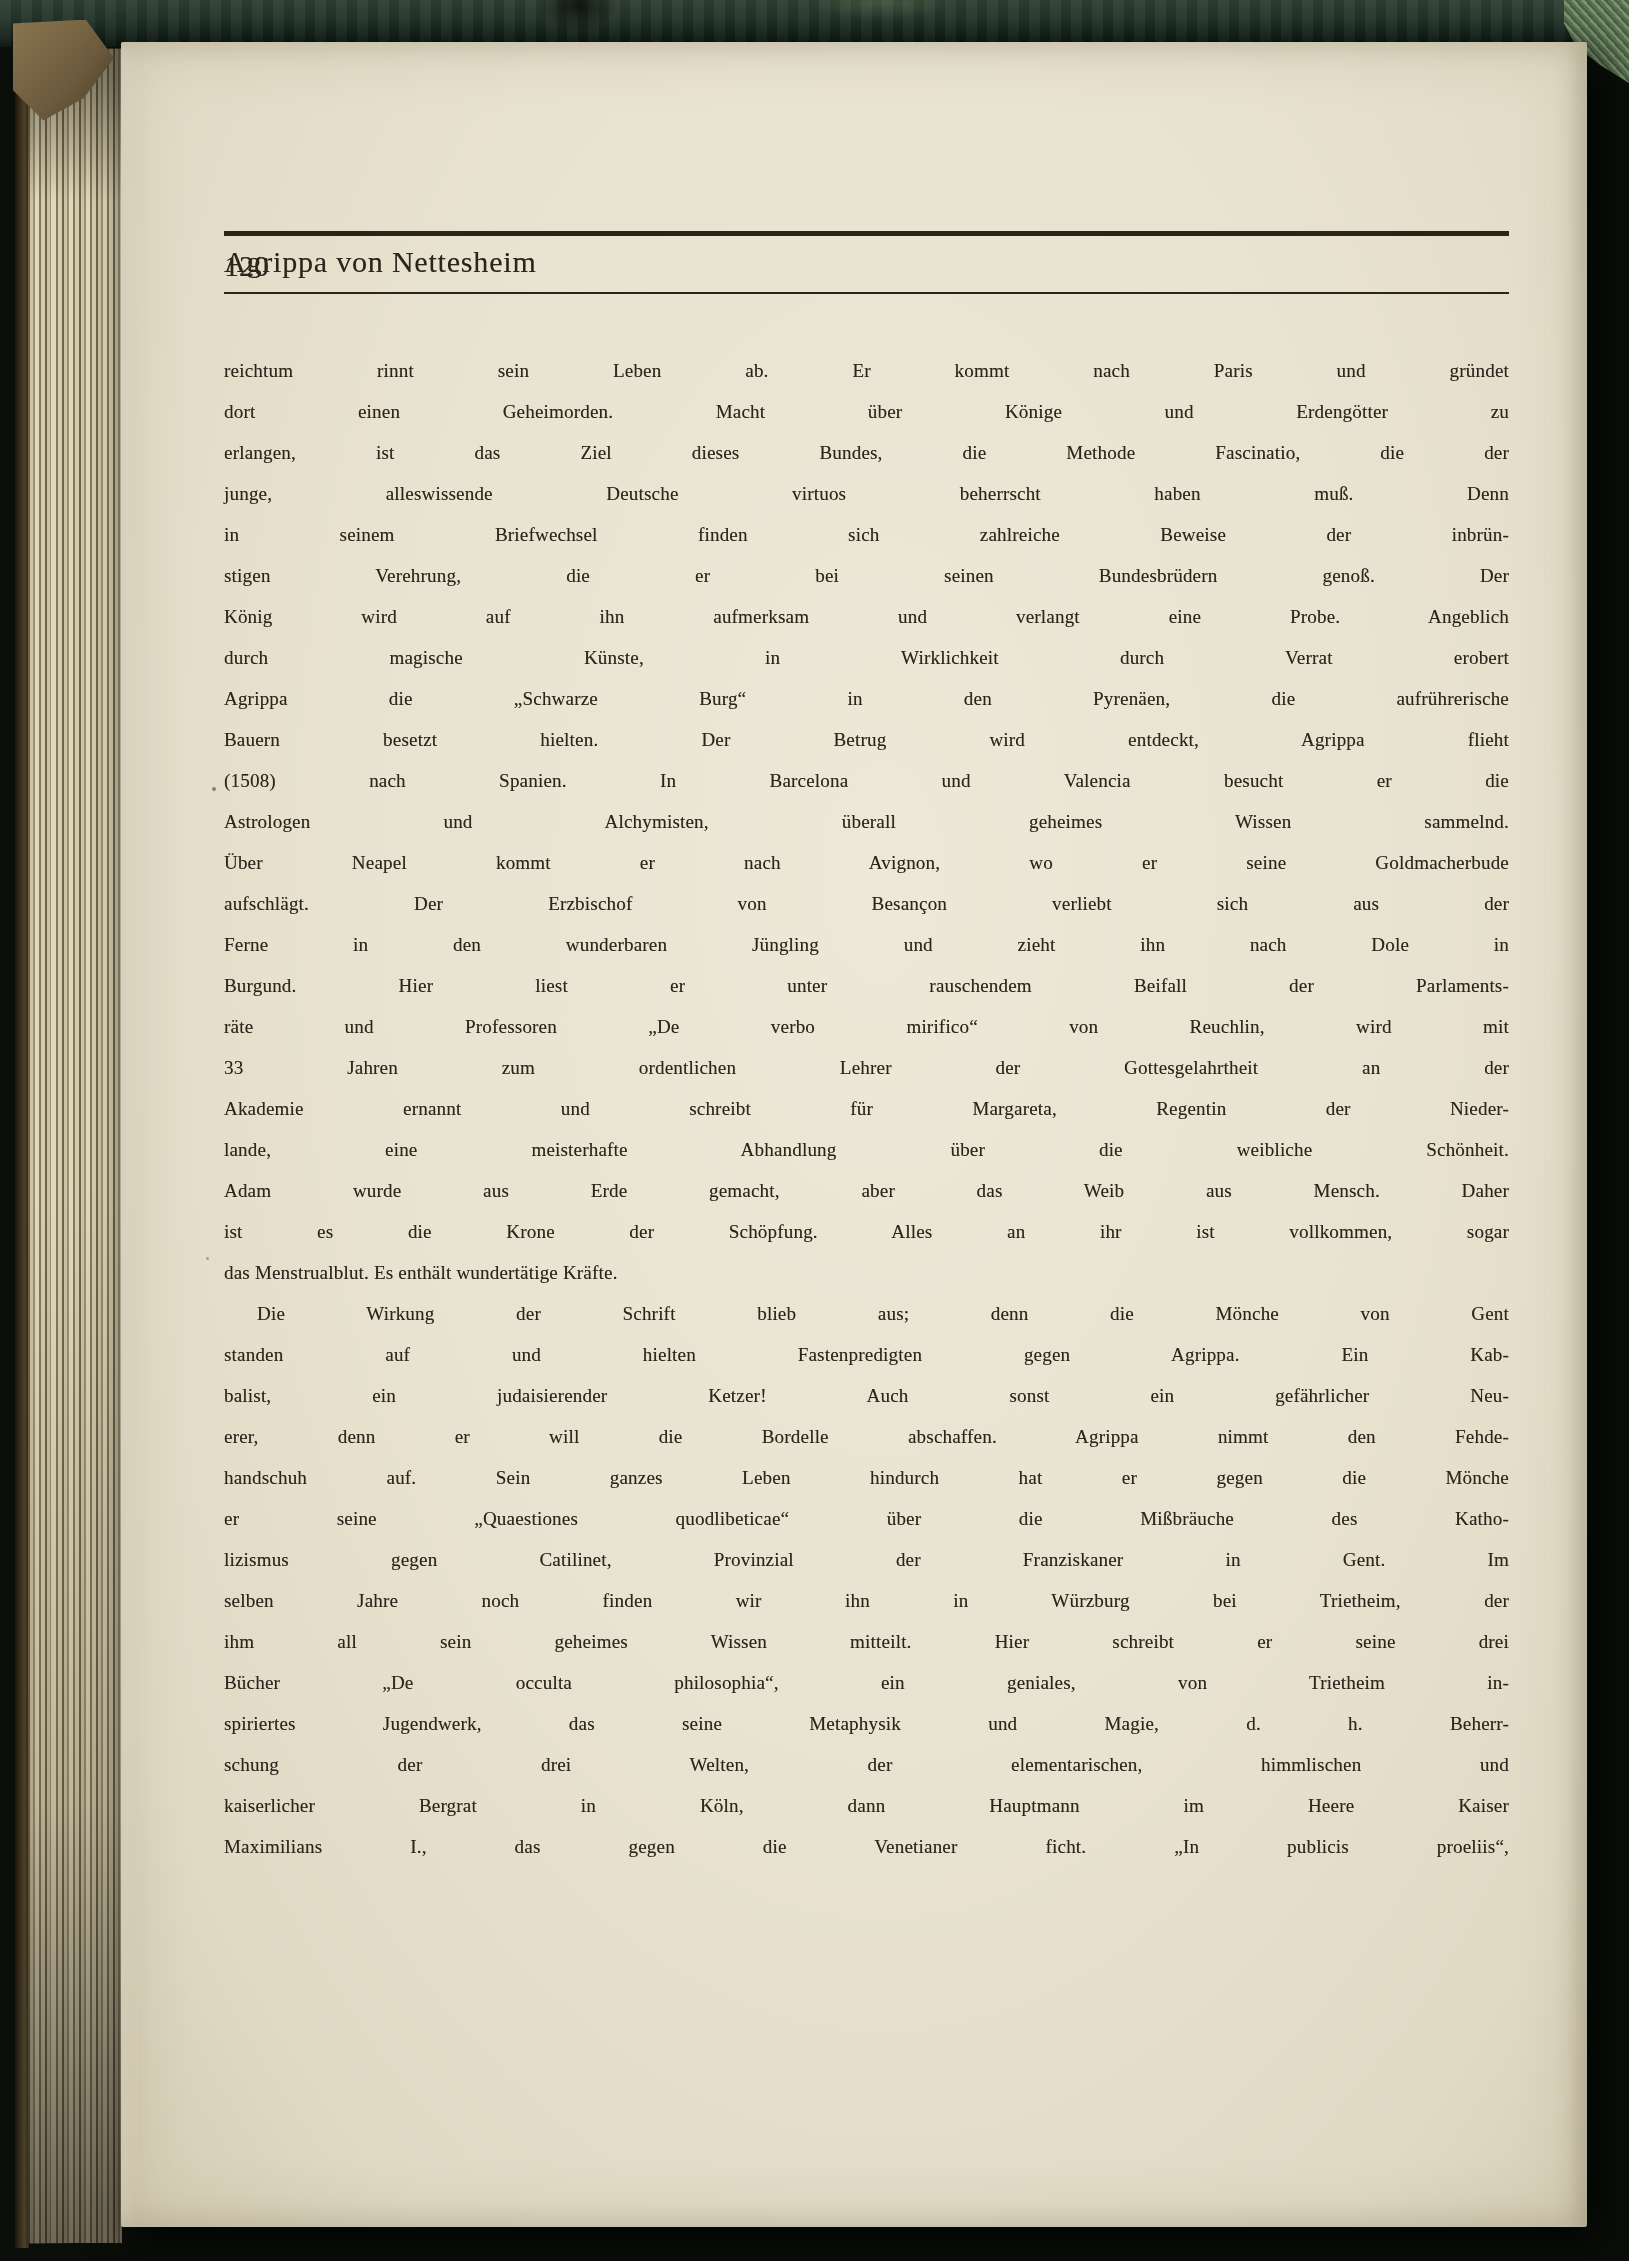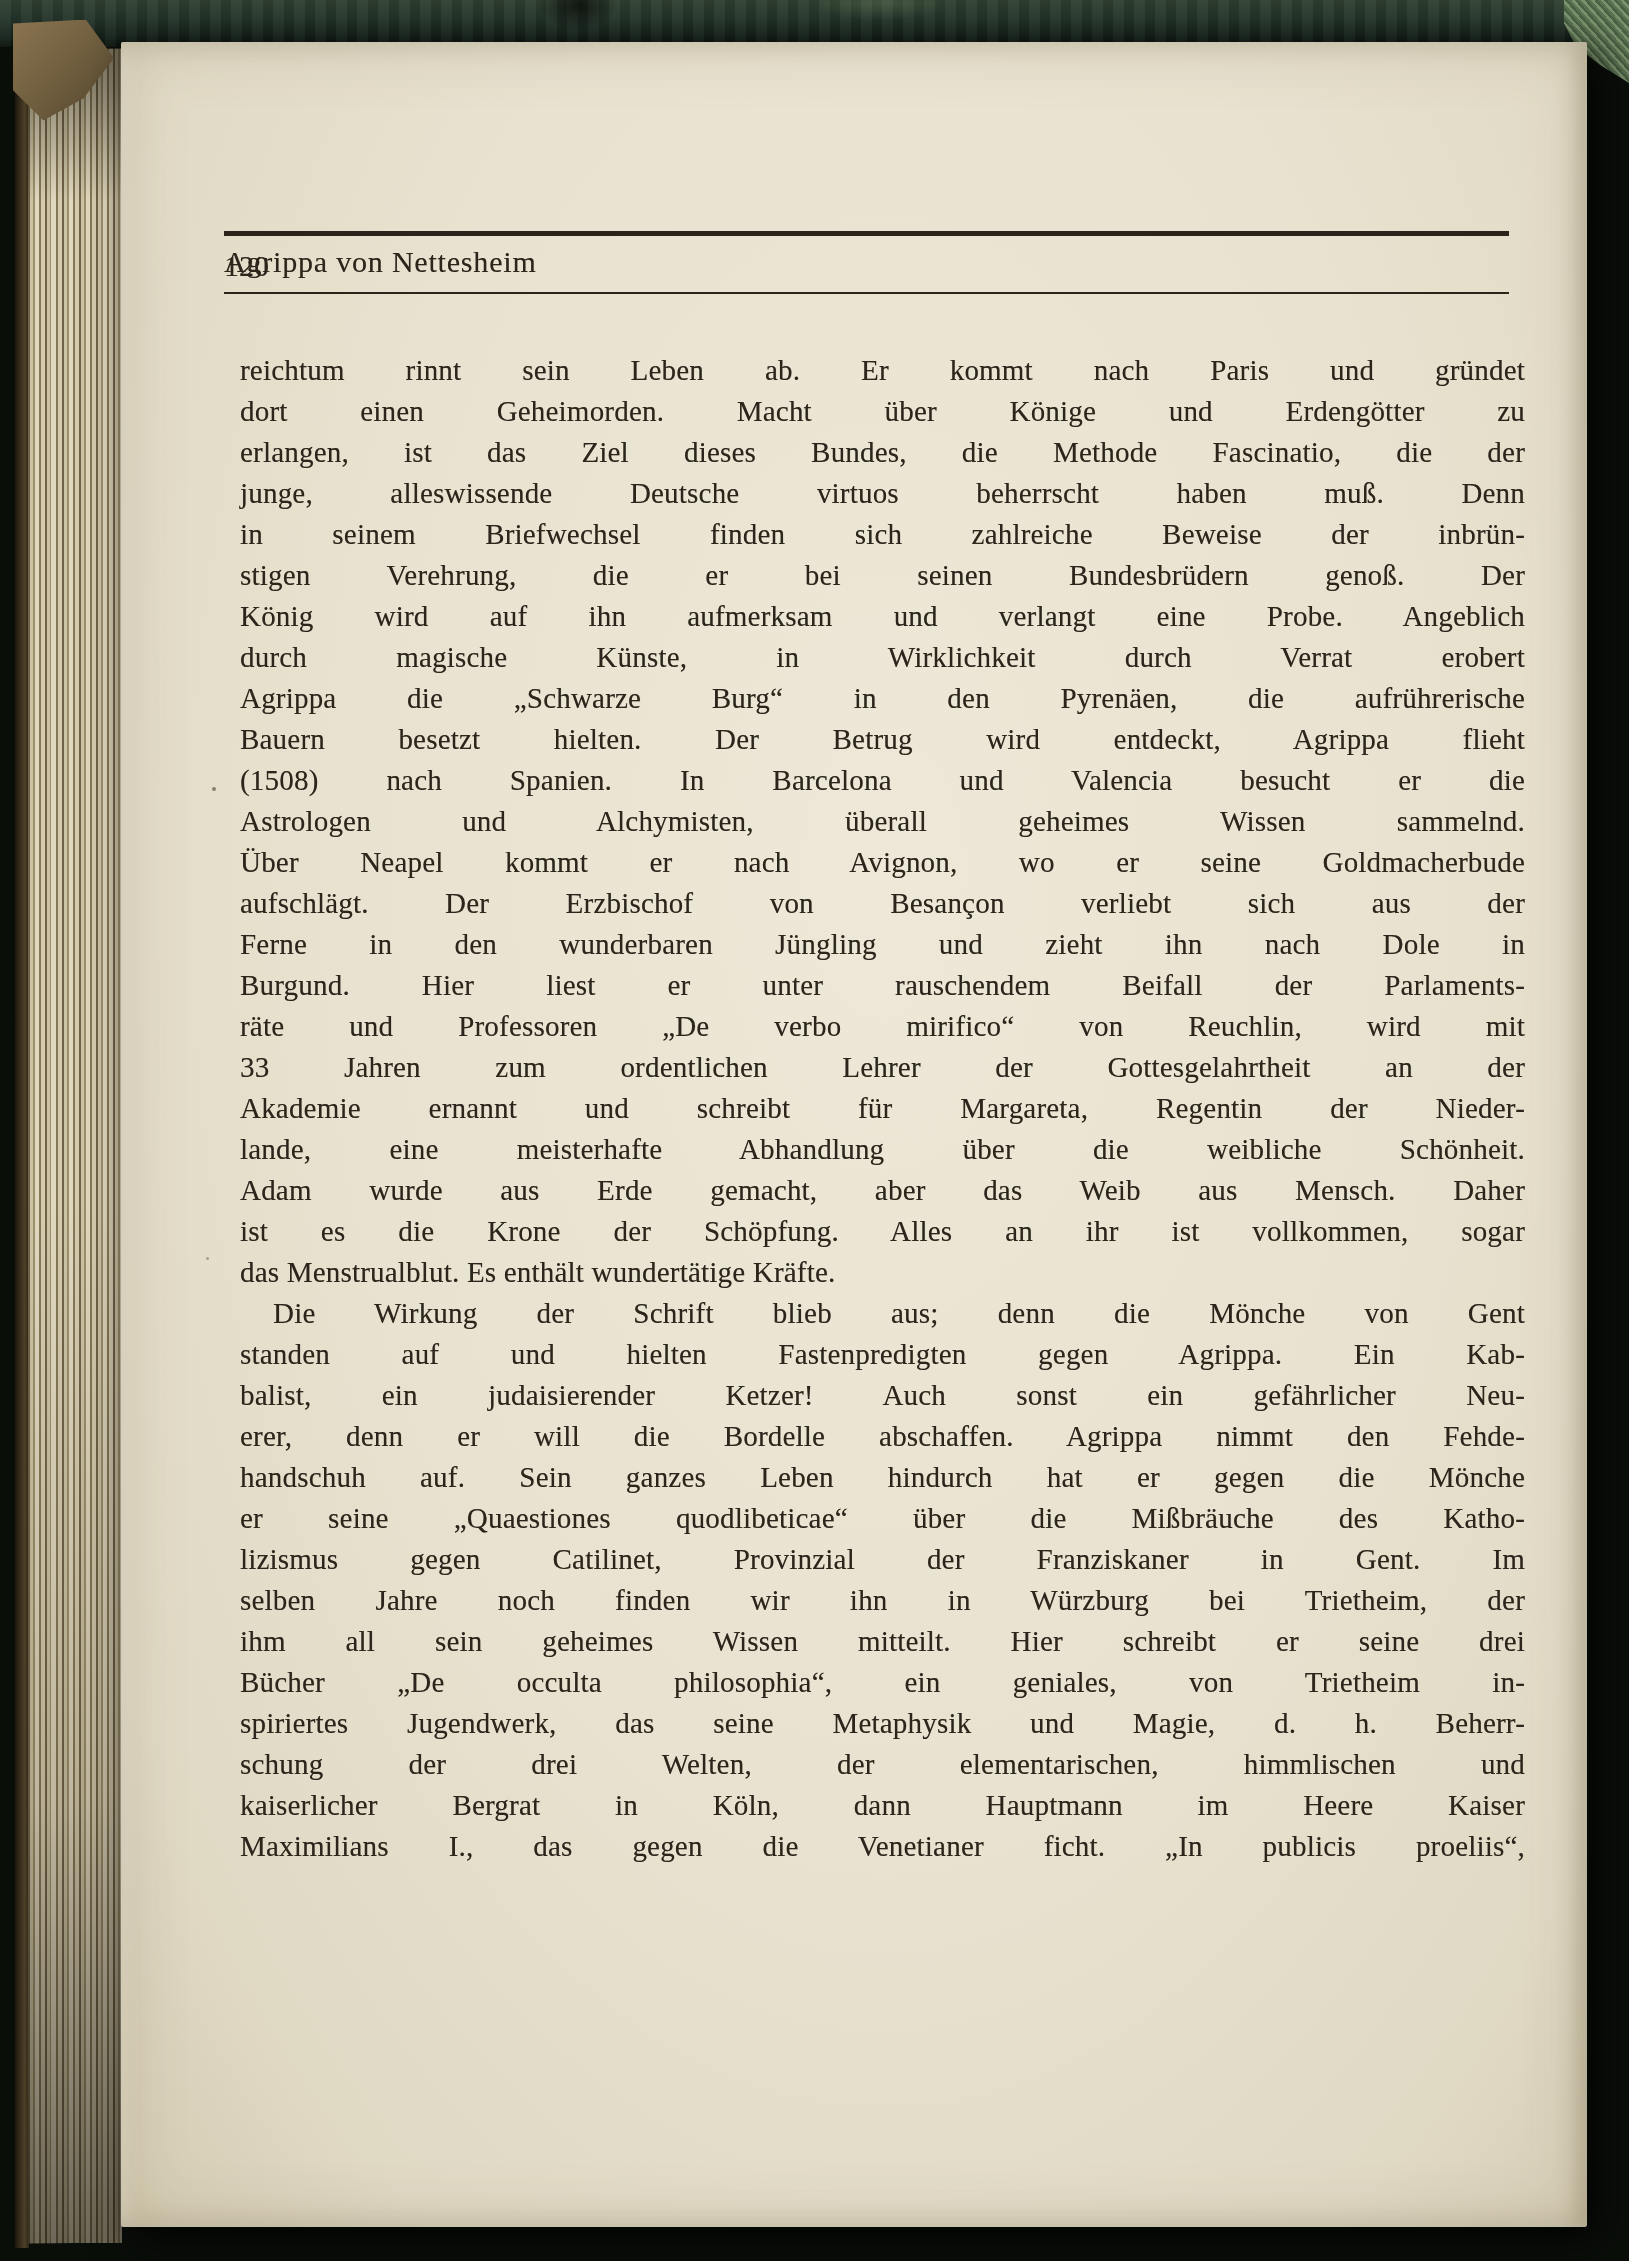--- a/index.html
+++ b/index.html
@@ -76,22 +76,22 @@
 
   .header-row {
     position:absolute; left:0; top:195px; width:100%; height:49px;
     line-height:49px; font-size:30px;
     text-shadow:0.2px 0.2px 0.5px rgba(43,37,27,0.4);
   }
   .pagenum { position:absolute; left:0; top:4px; }
   .running-title { display:block; text-align:left; letter-spacing:0.8px; }
 
   .body-text {
-    position:absolute; left:16px; top:308px; width:100%;
-    font-size:29px;
+    position:absolute; left:0; top:308px; width:100%;
+    font-size:19px;
     text-shadow:0.2px 0.2px 0.5px rgba(43,37,27,0.4);
   }
   .line {
     line-height:41px;
     letter-spacing:0.2px;
     text-align:justify;
     text-align-last:justify;
     -moz-text-align-last:justify;
   }
   .line.last { text-align-last:left; -moz-text-align-last:left; }

